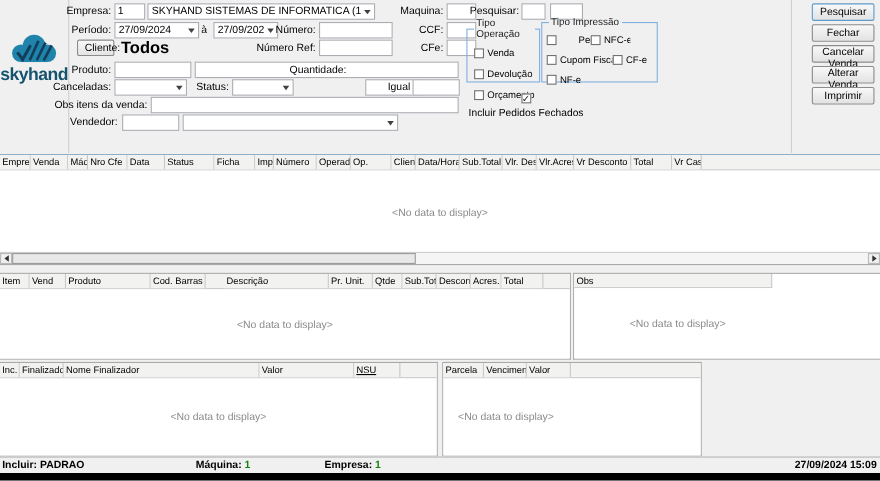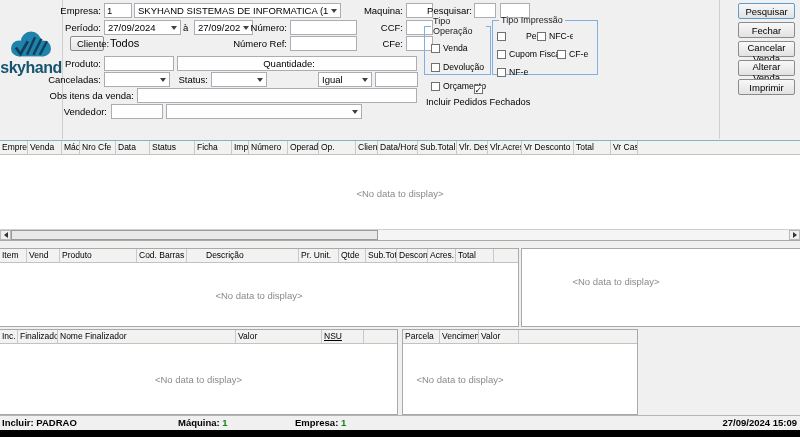--- a/index.html
+++ b/index.html
@@ -14,21 +14,21 @@
   .vline{position:absolute;top:0;width:1px;height:139px;background:#cfcfcf;}
   .lbl{position:absolute;height:15px;line-height:15px;text-align:right;white-space:nowrap;overflow:hidden;}
   .tb{position:absolute;height:15px;box-sizing:border-box;background:#fff;border:1px solid #abadb3;
       font-family:inherit;font-size:9.5px;padding:0 2px;outline:none;}
   .dd{position:absolute;height:15px;box-sizing:border-box;background:#fff;border:1px solid #abadb3;cursor:default;}
   .dd-text{position:absolute;left:3px;top:0;right:12px;line-height:13px;white-space:nowrap;overflow:hidden;}
   .dd-arrow{position:absolute;right:3px;top:50%;margin-top:-2px;width:0;height:0;
       border-left:3.5px solid transparent;border-right:3.5px solid transparent;border-top:4px solid #404040;}
   .winbtn{position:absolute;box-sizing:border-box;background:linear-gradient(#f8f8f8,#e4e4e4);
       border:1px solid #8b8b8b;border-radius:2px;font-family:inherit;font-size:9.5px;text-align:center;cursor:default;}
-  .bold-val{position:absolute;font-weight:normal;font-size:11px;line-height:15px;}
+  .bold-val{position:absolute;font-weight:bold;font-size:15px;line-height:15px;}
   fieldset.gb{position:absolute;margin:0;padding:2px 4px 0 4px;box-sizing:border-box;
       border:1px solid #7fb0e0;background:transparent;}
   fieldset.gb legend{font-size:9px;padding:0 2px;margin-left:2px;color:#222;}
   .cb{display:flex;align-items:center;gap:3px;cursor:default;}
   .cb .box{width:9px;height:9px;box-sizing:border-box;background:#fff;border:1px solid #707070;
       display:flex;align-items:center;justify-content:center;flex:0 0 auto;}
   .cb.checked .box::after{content:"\2713";font-size:9px;line-height:8px;color:#1a1a1a;font-weight:bold;}
   .cbl{white-space:nowrap;overflow:hidden;font-size:8.7px;}
   .gb-opts-col > .cb{margin:5px 0 9px 2px;}
   .gb-opts-wrap{display:flex;flex-wrap:wrap;padding-top:4px;}
@@ -175,21 +175,21 @@
     <div class="dd" style="left:104px;top:72px;width:66px;">
       <span class="dd-text"></span>
       <span class="dd-arrow"></span>
     </div>
     <span class="lbl" style="left:178px;top:72px;width:30px;">Status:</span>
     <div class="dd" style="left:211px;top:72px;width:56px;">
       <span class="dd-text"></span>
       <span class="dd-arrow"></span>
     </div>
     <span class="lbl" style="left:260px;top:56px;width:55px;">Quantidade:</span>
-    <div class="dd" style="left:318px;top:72px;width:54px;">
+    <div class="dd" style="left:332px;top:72px;width:54px;text-align:right;">
       <span class="dd-text">Igual</span>
       <span class="dd-arrow"></span>
     </div>
     <input class="tb" style="left: 375px; top: 72px; width: 43px;" value="">
 
     <label class="cb chk-standalone checked" style="left:426px;top:85px;">
       <span class="box"></span>
       <span class="cbl" style="font-size:9.3px;">Incluir Pedidos Fechados</span>
     </label>
 
@@ -264,20 +264,23 @@
         <div class="gcol" style="width: 31px;"><span>Descont</span></div>
         <div class="gcol" style="width: 28px;"><span>Acres.</span></div>
         <div class="gcol" style="width: 38px;"><span>Total</span></div>
       </div>
     <div class="gbody" style="height:64px;">
       <div class="empty">&lt;No data to display&gt;</div>
     </div>
   </section>
 
   <section class="gridpanel" style="left:521px;top:248px;width:279px;height:79px;border-right:none;">
+    <div class="ghead" style="background:#fff;border-bottom:none;">
+        <div class="gcol" style="border-bottom: 1px solid rgb(201, 201, 201); width: 180px;"><span>Obs</span></div>
+      </div>
     <div class="gbody" style="height:64px;">
       <div class="empty" style="left:-45px;">&lt;No data to display&gt;</div>
     </div>
   </section>
 
   <section class="gridpanel" style="left:0;top:329px;width:398px;height:86px;border-left:none;">
     <div class="ghead">
         <div class="gcol" style="width: 18px;"><span>Inc.</span></div>
         <div class="gcol" style="width: 40px;"><span>Finalizador</span></div>
         <div class="gcol" style="width: 178px;"><span>Nome Finalizador</span></div>

